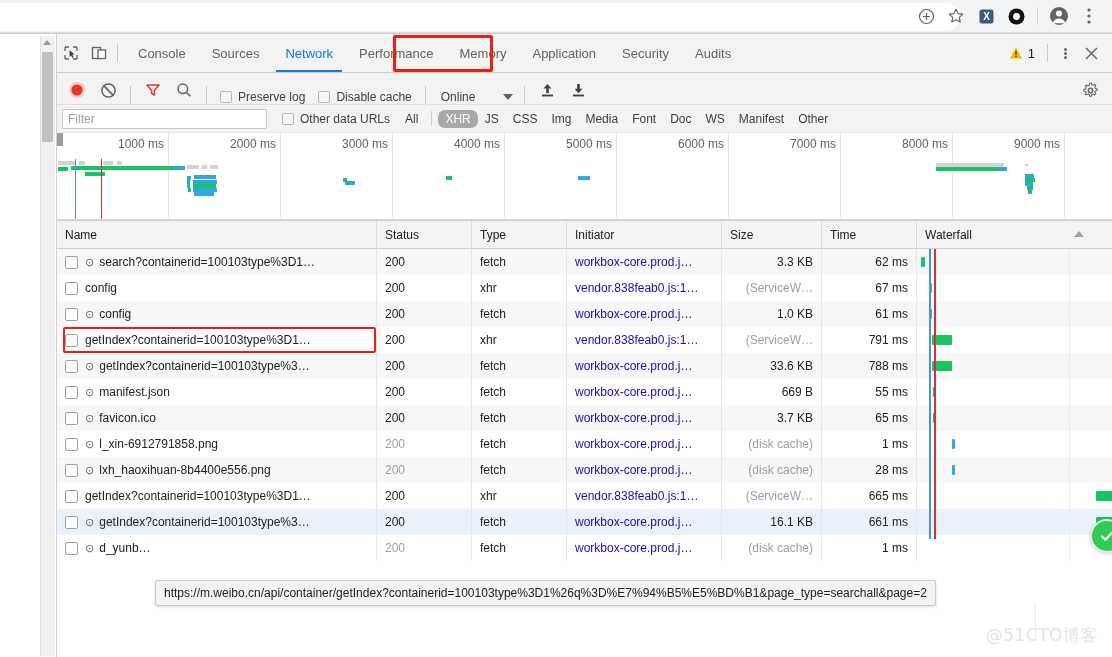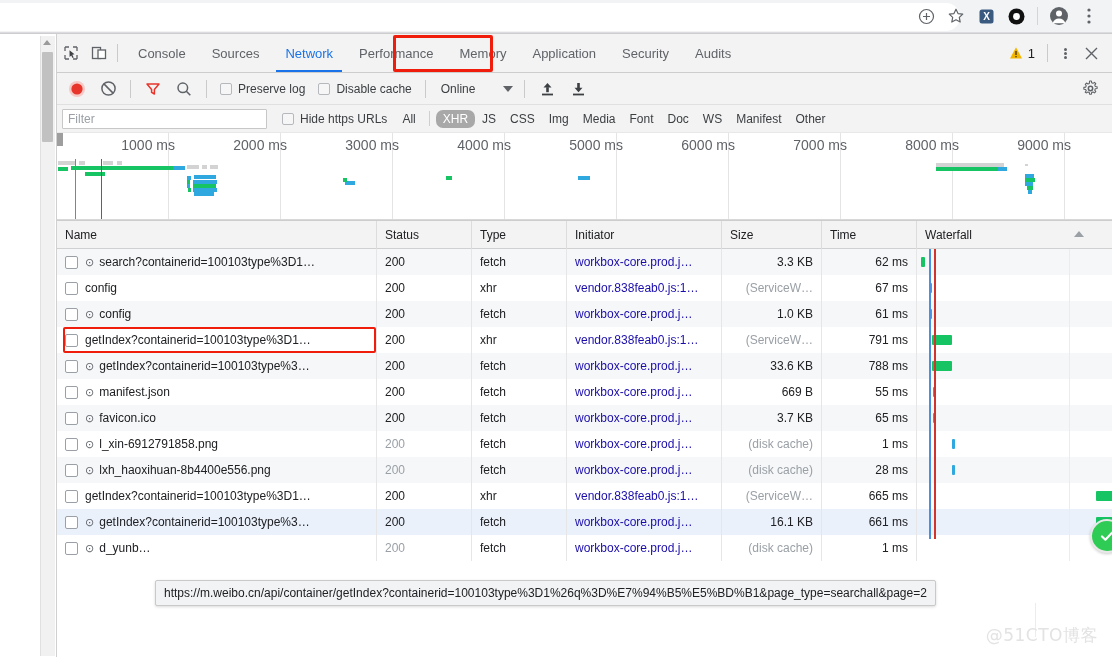--- a/index.html
+++ b/index.html
@@ -85,21 +85,21 @@
   .tabbar-right { margin-left:auto; display:flex; align-items:center; padding-right:8px; gap:2px; }
   .warn-chip { display:flex; align-items:center; gap:5px; font-size:13px; color:#202124; padding:0 6px; }
   .vsep { width:1px; height:18px; background:#cacaca; margin:0 4px; }
   .kebab { width:22px; height:26px; display:flex; align-items:center; justify-content:center; }
   .kdot { width:3px; height:3px; border-radius:50%; background:#5f6368; margin:1px 0; }
   .xbtn { width:26px; height:26px; display:flex; align-items:center; justify-content:center; }
 
   
   .toolbar {
     height:32px; background:#f3f3f3; border-bottom:1px solid #e0e0e0;
-    display:flex; align-items:center; padding:0 5px; gap:1px;
+    display:flex; align-items:flex-end; padding:0 5px; gap:1px;
   }
   .tbtn { width:30px; height:28px; display:flex; align-items:center; justify-content:center; }
   .tsep { width:1px; height:18px; background:#cacaca; margin:0 6px; }
   .chk-label { display:flex; align-items:center; gap:6px; font-size:12px; color:#3c4043; padding:0 6px; }
   .cbox {
     width:12px; height:12px; border:1px solid #9aa0a6; border-radius:2px; background:#fff;
     display:inline-block;
   }
   .cbox.dim { border-color:#b5b9bd; background:#f6f6f6; }
   .throttle {
@@ -136,22 +136,22 @@
   }
 
   
   .overview {
     position:relative; height:88px; background:#ffffff; border-bottom:1px solid #cdcdcd;
     overflow:hidden;
   }
   .ov-ruler { position:absolute; left:0; top:0; right:0; height:88px; }
   .ov-tick { position:absolute; top:0; bottom:0; width:1px; background:#e4e4e4; }
   .ov-lab {
-    position:absolute; top:4px; font-size:14px; color:#5f6368; transform:translateX(-100%);
-    padding-right:4px; white-space:nowrap;margin-left:11px;
+    position:absolute; top:4px; font-size:12px; color:#5f6368; transform:translateX(-100%);
+    padding-right:4px; white-space:nowrap;
   }
   .ov-left-block { position:absolute; left:0; top:0; width:6px; height:13px; background:#9e9e9e; }
   .ov-bar { position:absolute; height:4px; border-radius:0; }
   .ov-line { position:absolute; top:26px; bottom:0; width:1px; }
   .ov-bot-border { position:absolute; left:0; right:0; bottom:0; height:1px; background:#d8d8d8; }
 
   
   .table-wrap { position:relative; height:calc(624px - 39px - 32px - 28px - 26px - 89px); }
   .thead {
     display:flex; height:28px; background:#f3f3f3;
@@ -408,21 +408,21 @@
             <path d="M7.6 1h1.8l.3 1.8 1.3.55 1.5-1 1.27 1.27-1 1.5.55 1.3 1.8.3v1.8l-1.8.3-.55 1.3 1 1.5-1.27 1.27-1.5-1-1.3.55-.3 1.8H7.6l-.3-1.8-1.3-.55-1.5 1L3.23 12.3l1-1.5-.55-1.3L1.88 9.2V7.4l1.8-.3.55-1.3-1-1.5L4.5 3.03l1.5 1 1.3-.55z" fill="none" stroke="#5f6368" stroke-width="1.1" stroke-linejoin="round"></path>
           </svg>
         </div>
       </div>
     </div>
 
     <div class="filterrow">
       <input class="filter-input" type="text" value="" placeholder="Filter" style="">
       <label class="hide-urls">
         <span class="cbox dim"></span>
-        <span>Hide https URLs</span>
+        <span>Other data URLs</span>
       </label>
       <div class="ftypes">
         <span class="ftype">All</span>
         <span class="ftype-sep"></span>
         <span class="ftype sel">XHR</span>
         <span class="ftype">JS</span>
         <span class="ftype">CSS</span>
         <span class="ftype">Img</span>
         <span class="ftype">Media</span>
         <span class="ftype">Font</span>

